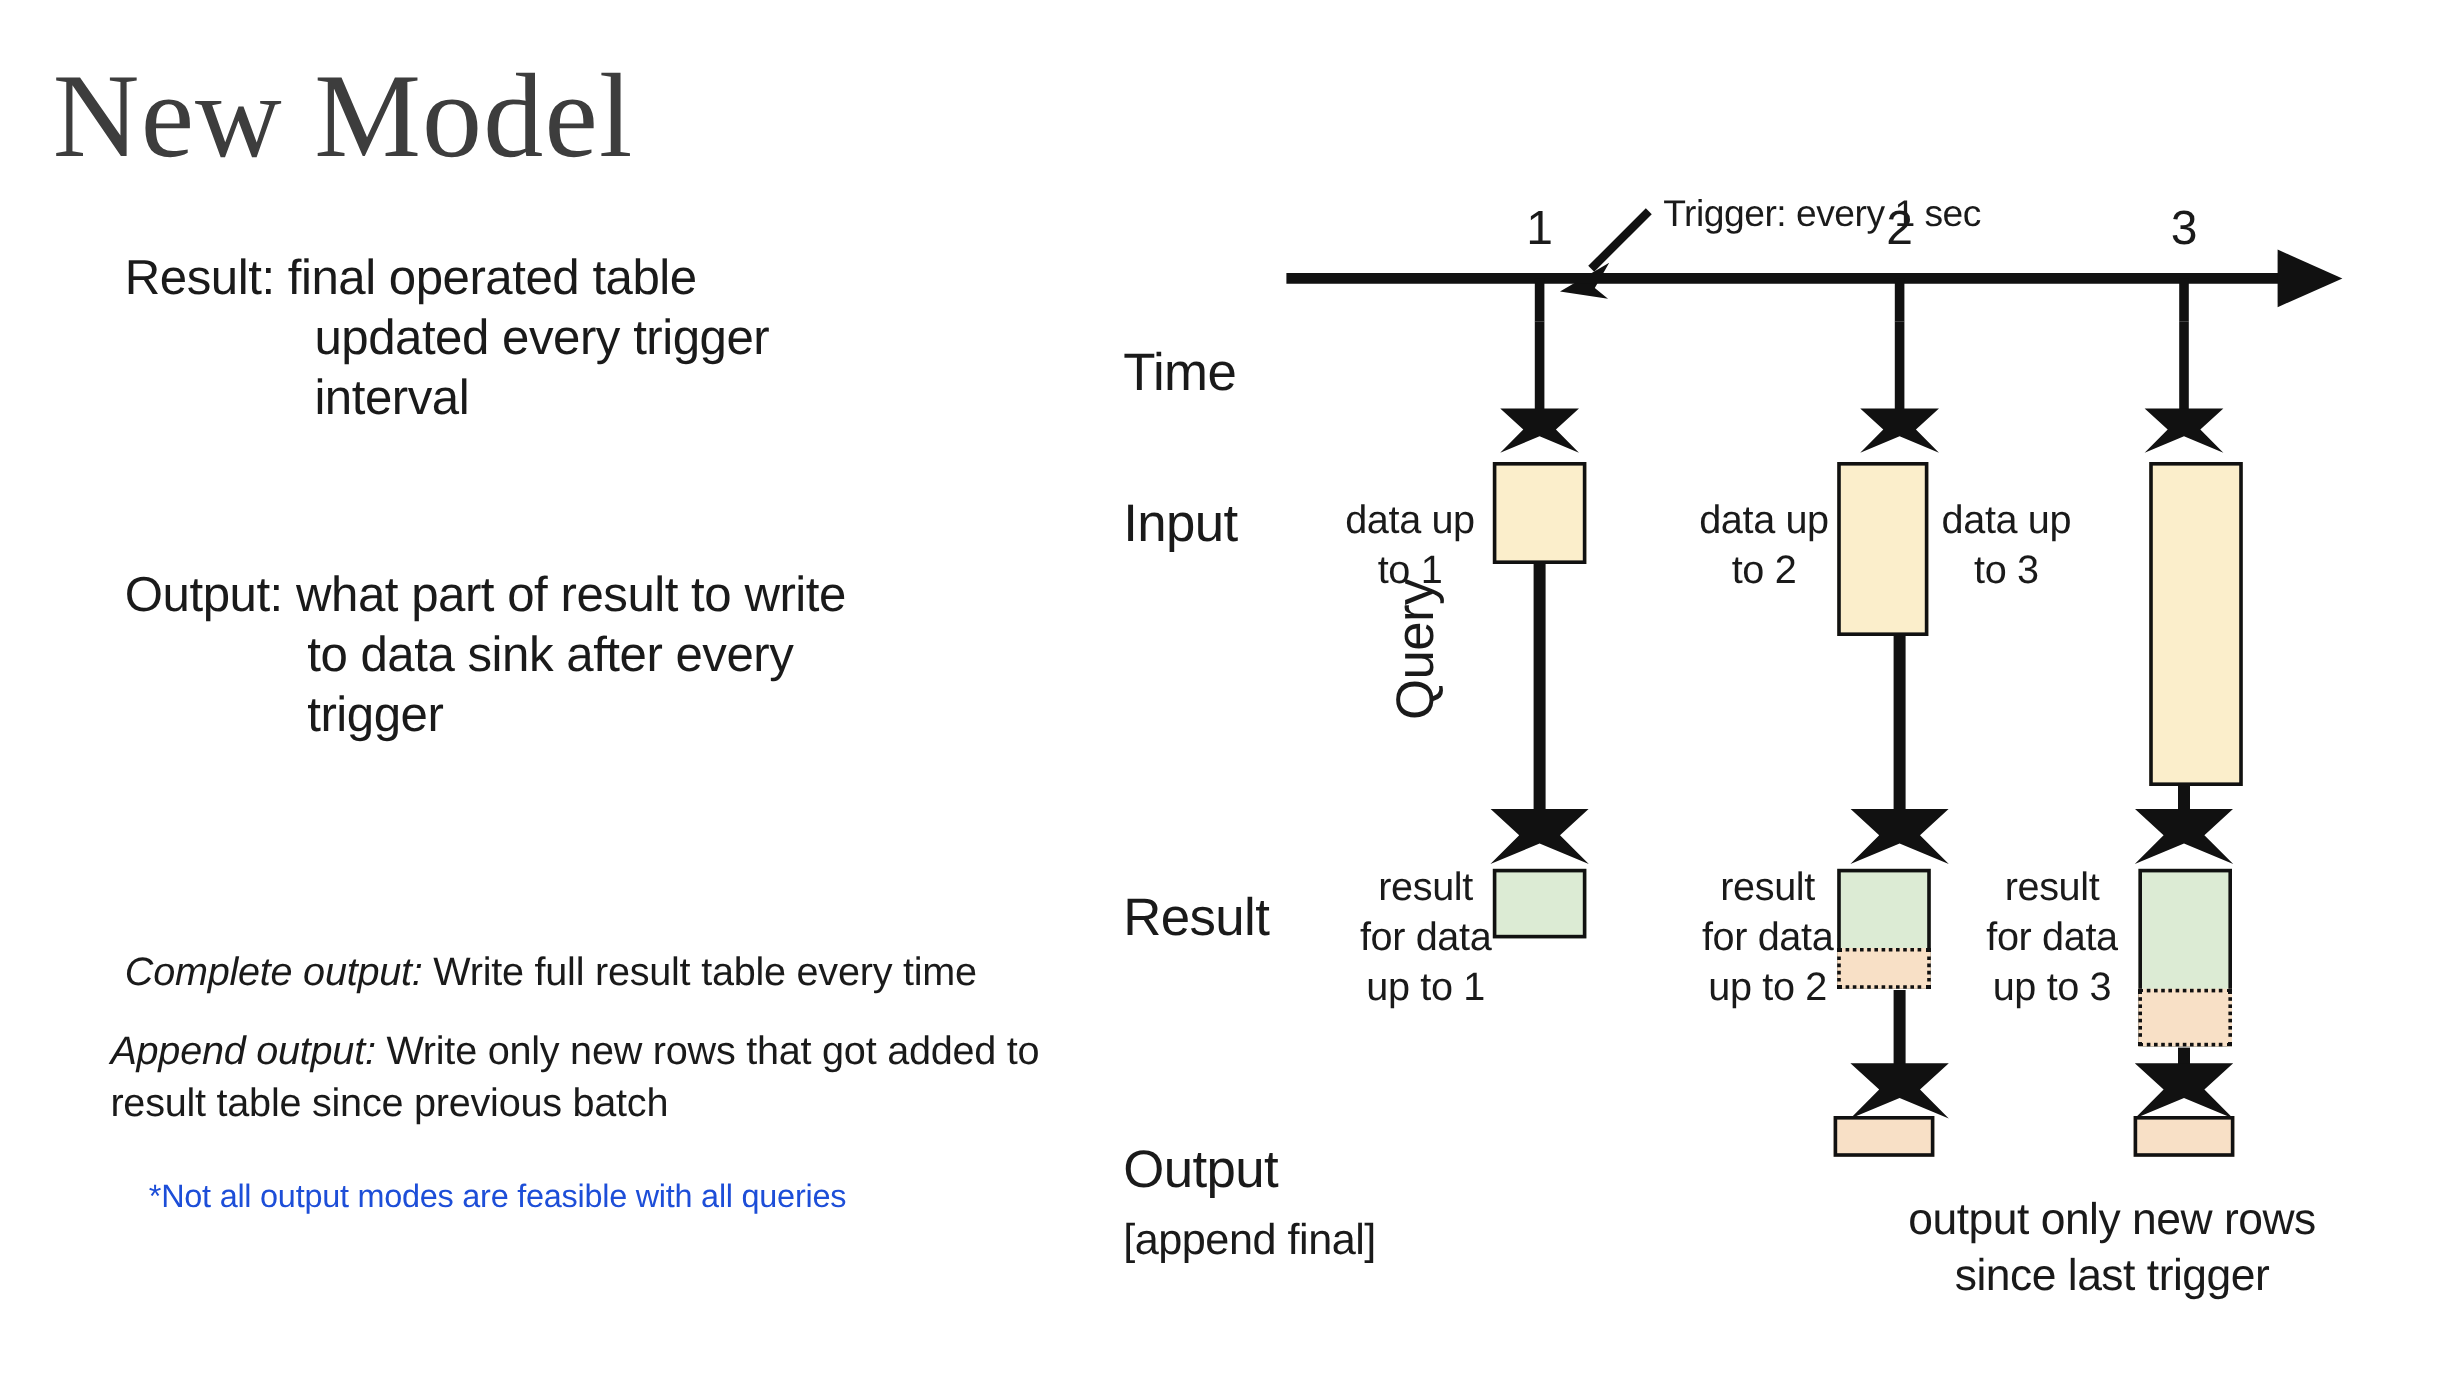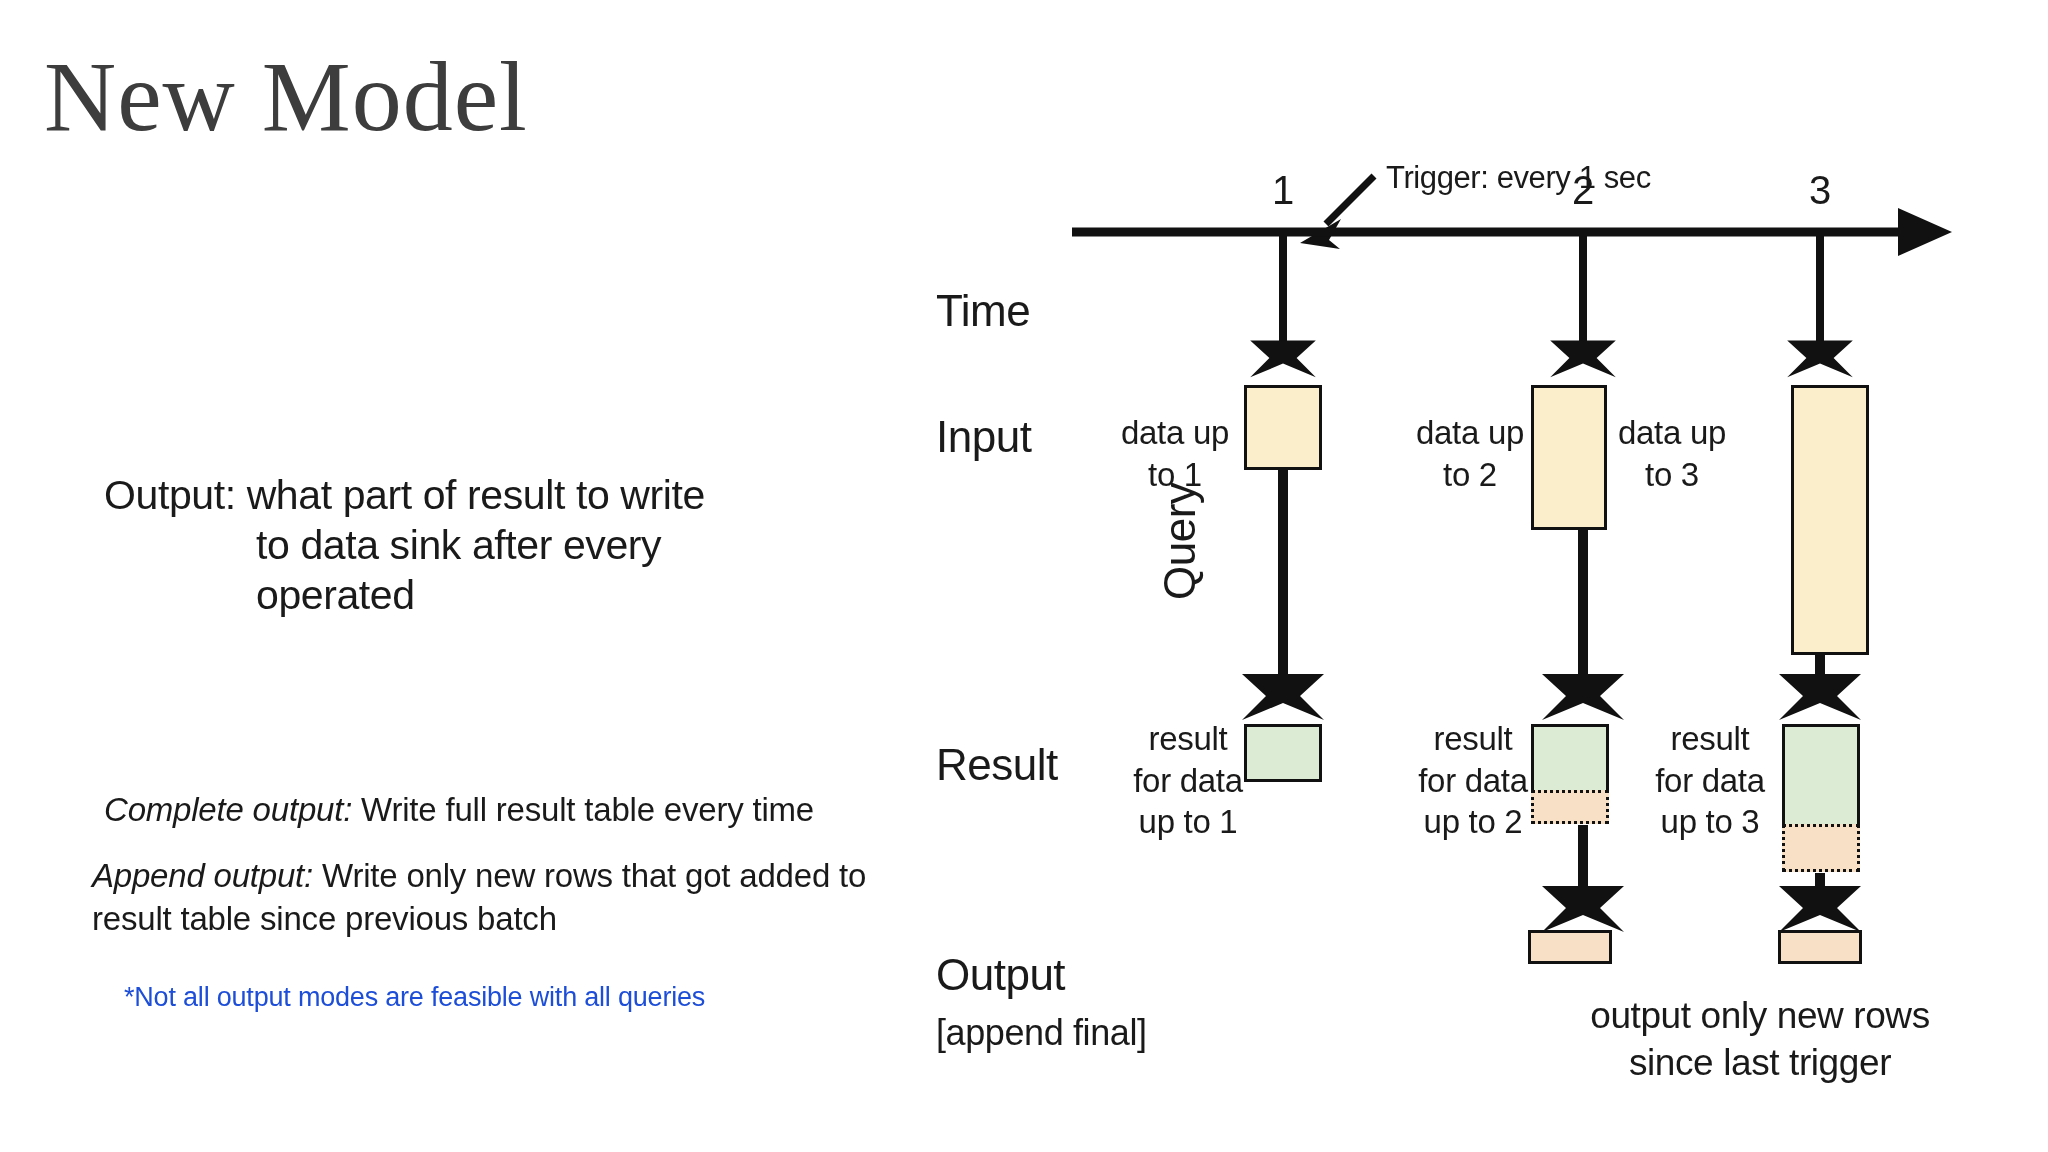--- a/index.html
+++ b/index.html
@@ -110,25 +110,30 @@
   }
   #bottom-caption span{display:block;white-space:nowrap;}
 </style>
 </head>
 <body>
 
 <div class="stage">
 
   <div id="page-title">New Model</div>
 
+  <div class="body-block" id="result-def">
+    <span class="ln">Result: final operated table</span>
+    <span class="ln ind">updated every trigger</span>
+    <span class="ln ind">interval</span>
+  </div>
 
   <div class="body-block" id="output-def">
     <span class="ln">Output: what part of result to write</span>
     <span class="ln ind2">to data sink after every</span>
-    <span class="ln ind2">operated</span>
+    <span class="ln ind2">trigger</span>
   </div>
 
   <div class="note" id="complete-note"><em>Complete output:</em><span> Write full result table every time</span></div>
 
   <div class="note" id="append-note"><em>Append output:</em><span> Write only new rows that got added to result table since previous batch</span></div>
 
   <div id="footnote">*Not all output modes are feasible with all queries</div>
 
 
   <div class="diag">

